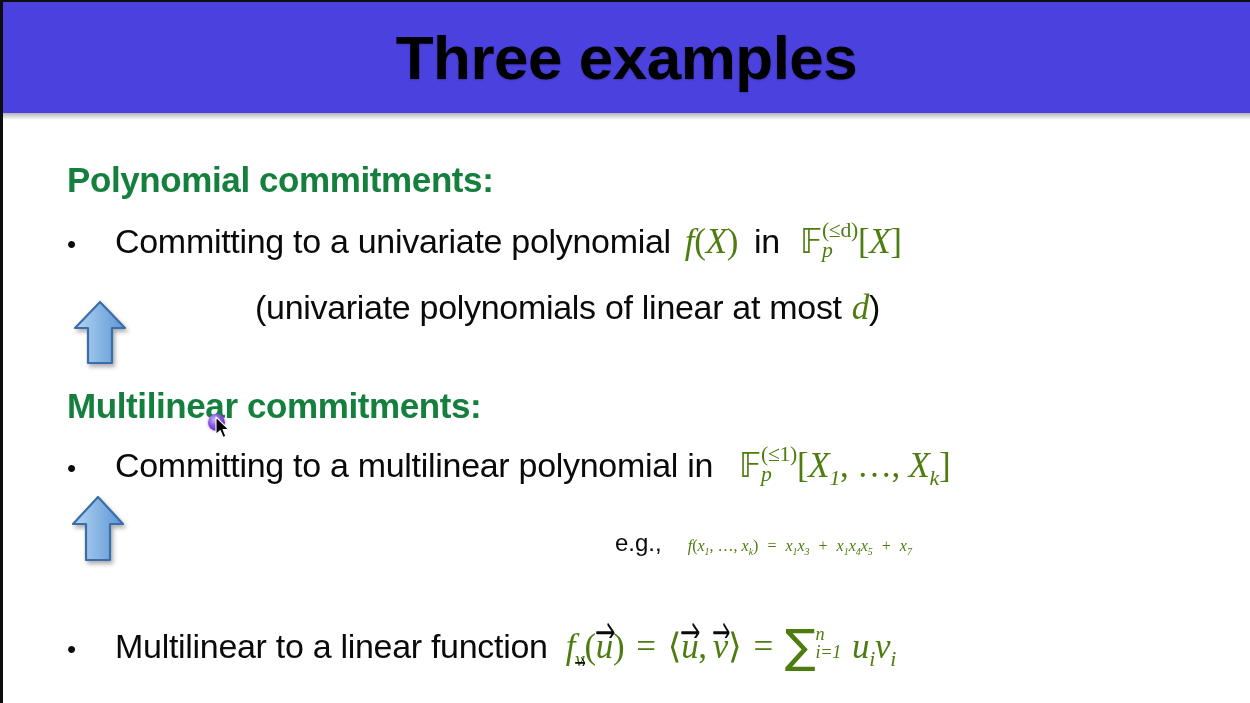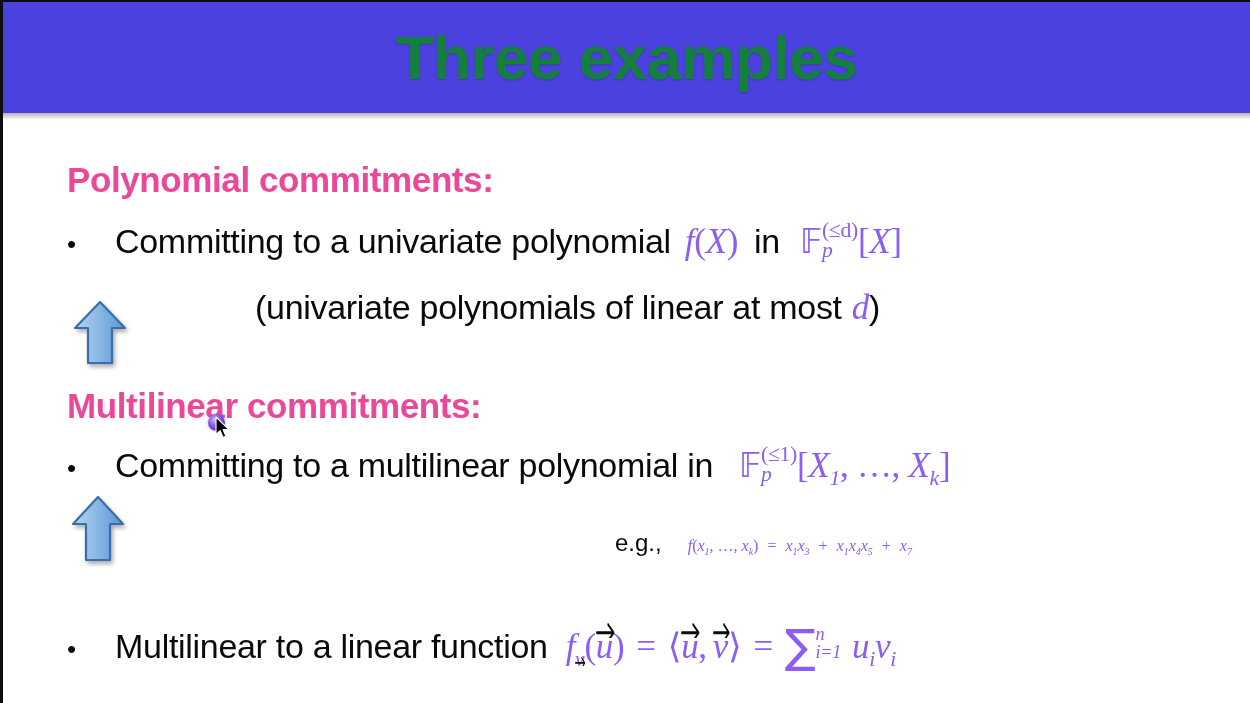--- a/index.html
+++ b/index.html
@@ -41,21 +41,21 @@
     width: 1247px;
     height: 7px;
     background: linear-gradient(to bottom, rgba(120,120,125,0.55), rgba(255,255,255,0));
   }
   #title-text {
     position: absolute;
     left: 0;
     top: 20px;
     width: 1247px;
     text-align: center;
-    color: #15803d;
+    color: #000000;
     font-family: "Liberation Sans", sans-serif;
     font-weight: bold;
     font-size: 62px;
     letter-spacing: -0.5px;
     line-height: 72px;
     text-shadow: 0 1px 2px rgba(0,0,0,0.18);
   }
 
   
   #body-area {
@@ -65,21 +65,21 @@
     width: 1247px;
     height: 583px;
     background: #ffffff;
   }
 
   .heading {
     position: absolute;
     font-family: "Liberation Sans", sans-serif;
     font-weight: bold;
     font-size: 35px;
-    color: #ec4899;
+    color: #15803d;
     white-space: nowrap;
     letter-spacing: -0.4px;
   }
 
   .bullet-row {
     position: absolute;
     white-space: nowrap;
     font-family: "Liberation Sans", sans-serif;
     font-size: 34px;
     color: #0a0a0a;
@@ -97,21 +97,21 @@
 
   .plain {
     font-family: "Liberation Sans", sans-serif;
   }
 
   
   .math {
     font-family: "Liberation Serif", serif;
     font-style: italic;
     font-size: 35px;
-    color: #8b5cf6;
+    color: #4d7c0f;
     white-space: nowrap;
     margin-top: 44px;
   }
   .math .up { font-style: normal; }
   .mathbb {
     font-family: "DejaVu Sans", sans-serif;
     font-style: normal;
     font-size: 33px;
   }
   .sub {

